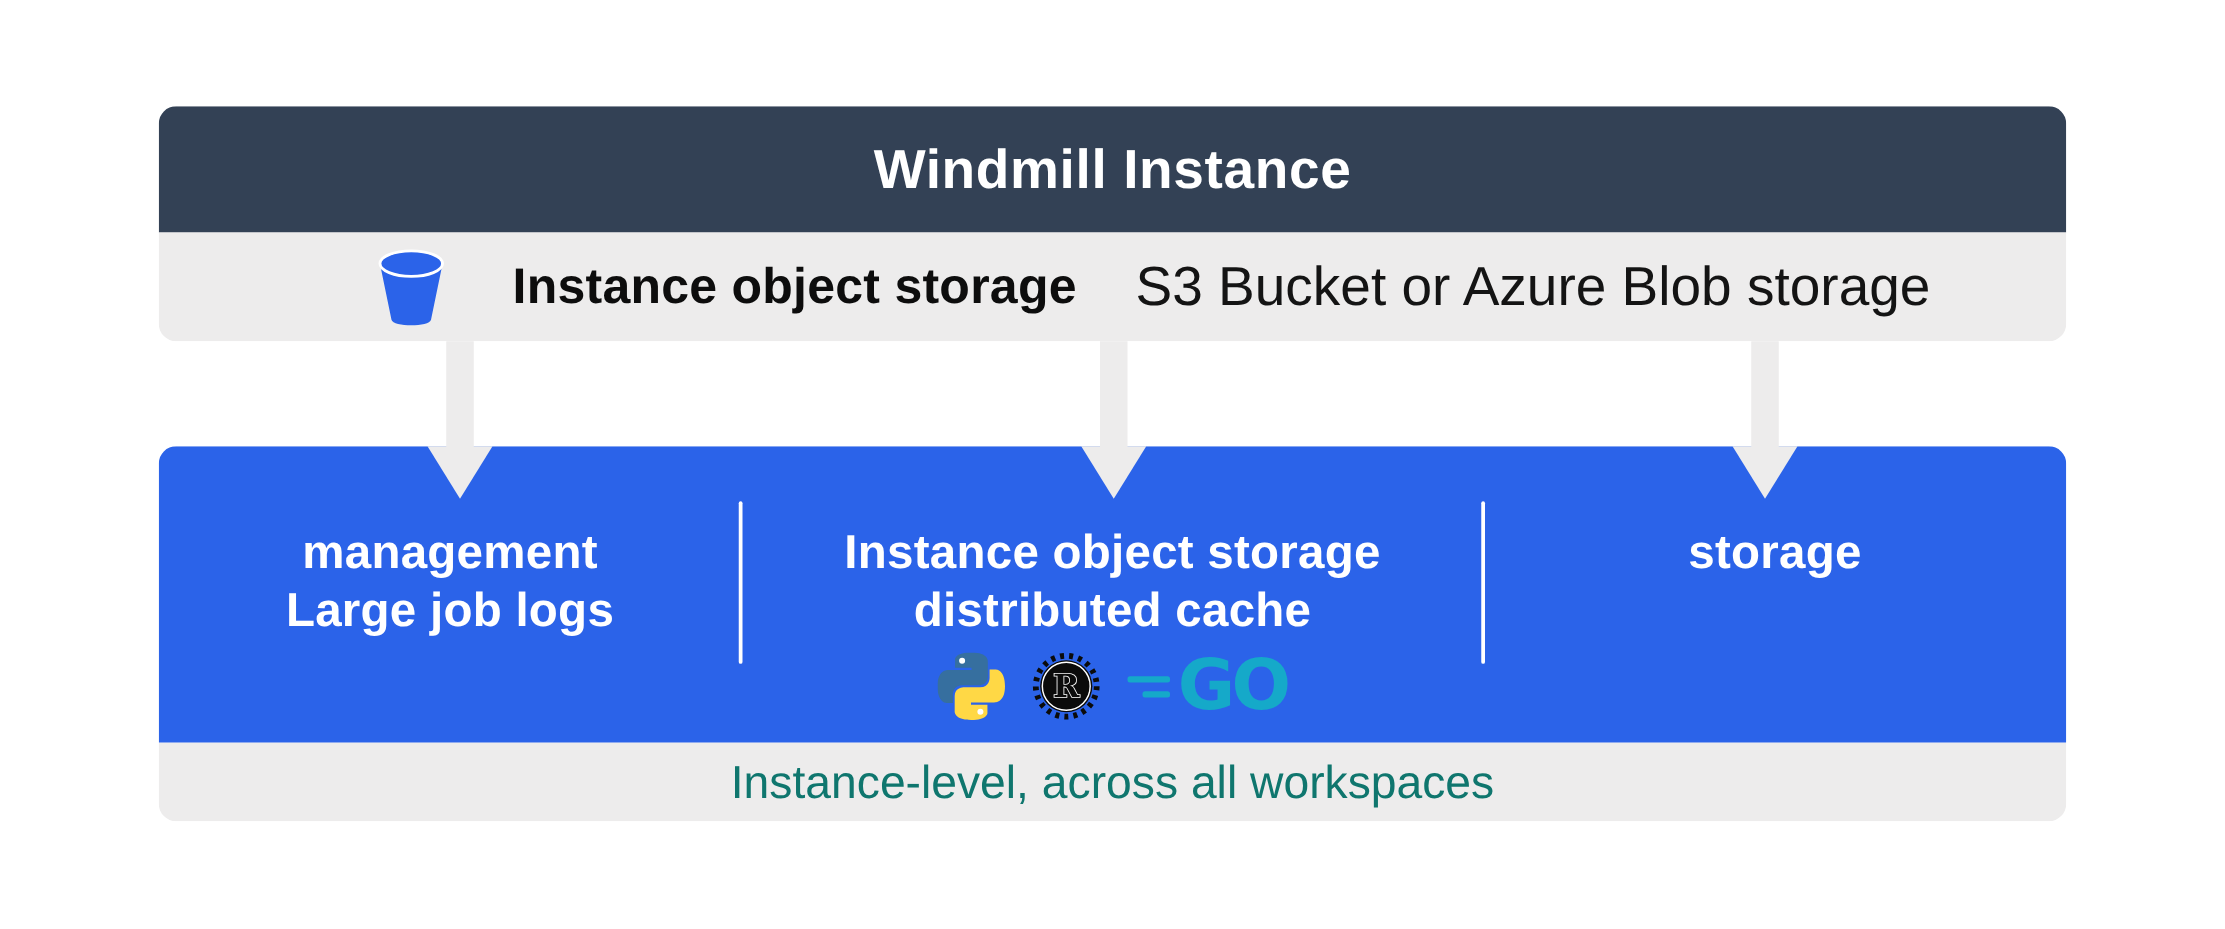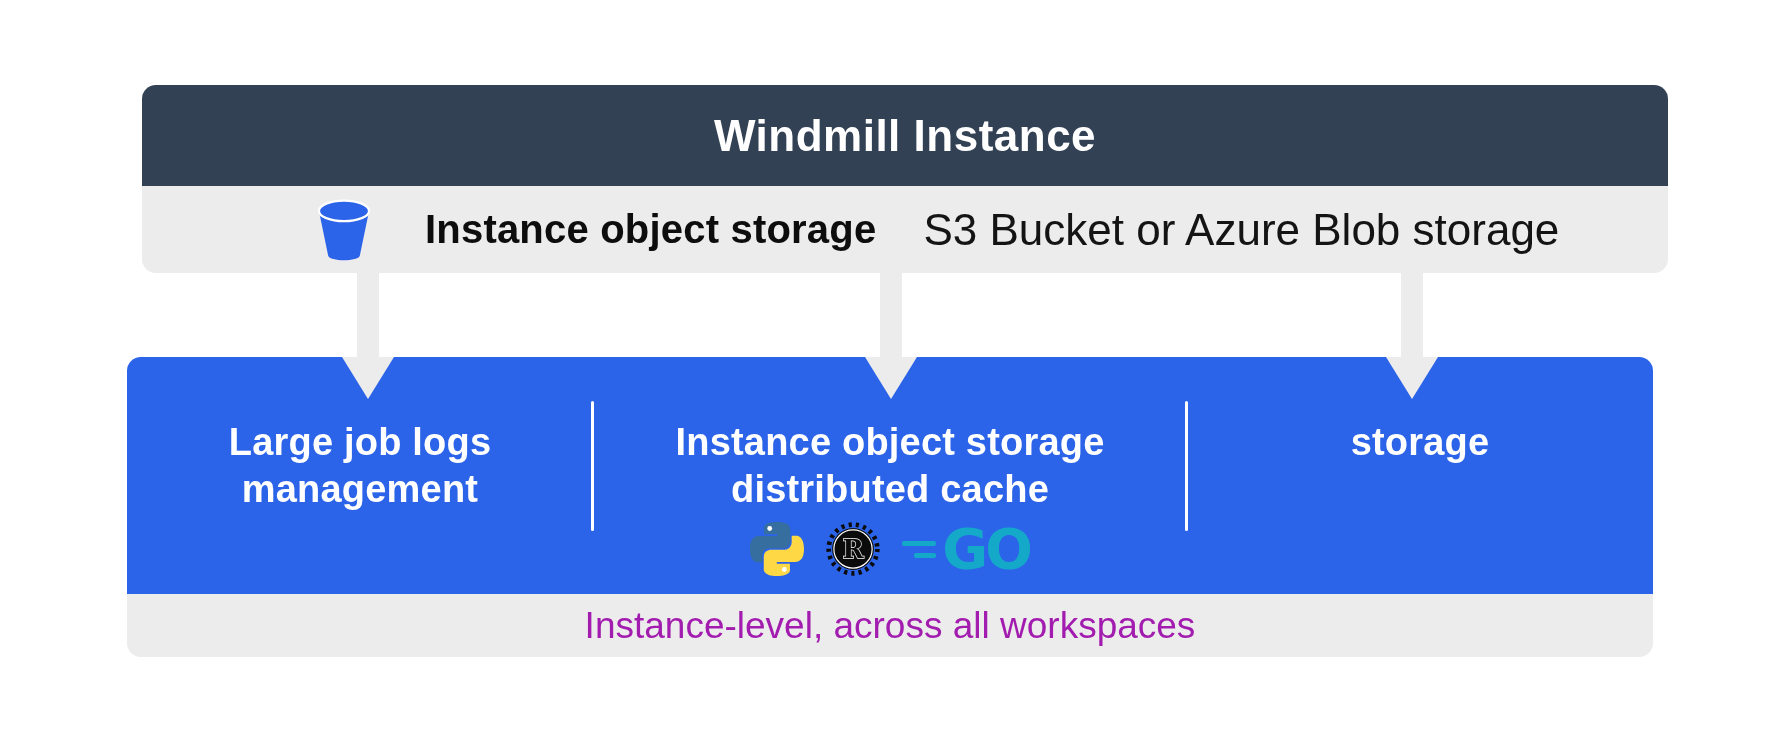--- a/index.html
+++ b/index.html
@@ -6,21 +6,21 @@
   body {
     width: 1780px; height: 743px;
     background: #ffffff;
     position: relative;
     font-family: "Liberation Sans", "DejaVu Sans", sans-serif;
     overflow: hidden;
   }
 
   
   .top-block {
-    position: absolute; left: 142px; top: 85px;
+    position: absolute; left: 127px; top: 85px;
     width: 1526px; border-radius: 14px; overflow: hidden;
   }
   .header {
     height: 101px; background: #334155;
     display: flex; align-items: center; justify-content: center;
   }
   .header .title {
     color: #ffffff; font-size: 44px; font-weight: 700; letter-spacing: 0.5px;
   }
   .storage-bar {
@@ -89,21 +89,21 @@
   .go-text {
     color: #15a9c9; font-size: 56px; font-weight: 700;
     letter-spacing: -3px; line-height: 54px;
     font-family: "DejaVu Sans", "Liberation Sans", sans-serif;
   }
 
   .footer-bar {
     height: 63px; background: #edecec;
     display: flex; align-items: center; justify-content: center;
   }
-  .footer-label { font-size: 37px; color: #a21caf; font-weight: 400; }
+  .footer-label { font-size: 37px; color: #0f766e; font-weight: 400; }
 </style>
 </head>
 <body>
 
 <div class="top-block">
   <div class="header">
     <span class="title">Windmill Instance</span>
   </div>
   <div class="storage-bar">
     <svg class="bucket" viewBox="0 0 88 100">
@@ -126,22 +126,22 @@
 <div class="arrow arrow-right">
   <div class="stem"></div>
   <div class="head"></div>
 </div>
 
 <div class="bottom-block">
   <div class="blue-area">
 
     <div class="col col-left">
       <div class="section-title">
+        <div>management</div>
         <div>Large job logs</div>
-        <div>management</div>
       </div>
     </div>
 
     <div class="col col-mid">
       <div class="section-title">
         <div>Instance object storage</div>
         <div>distributed cache</div>
       </div>
       <div class="lang-icons">
         <svg class="python-icon" viewBox="0 0 110 110">

